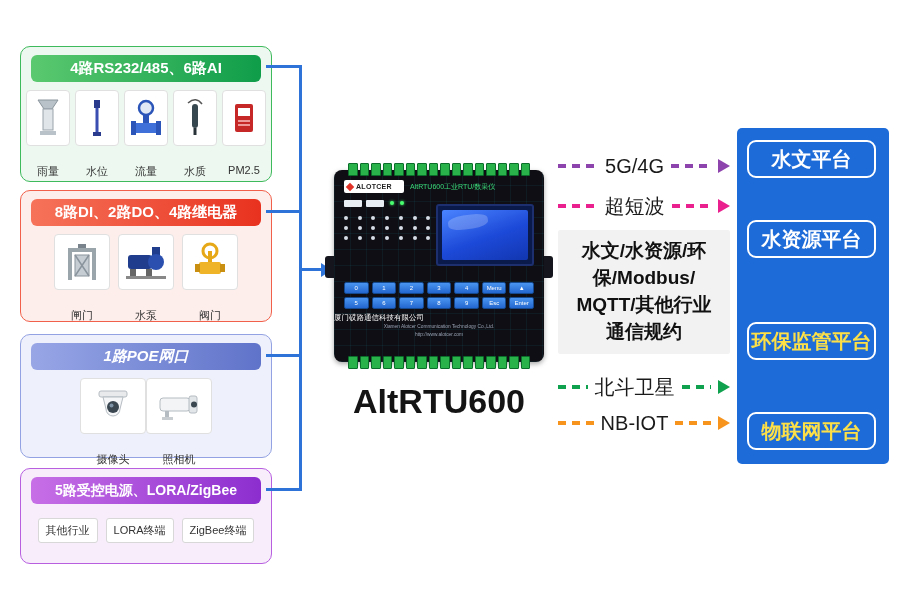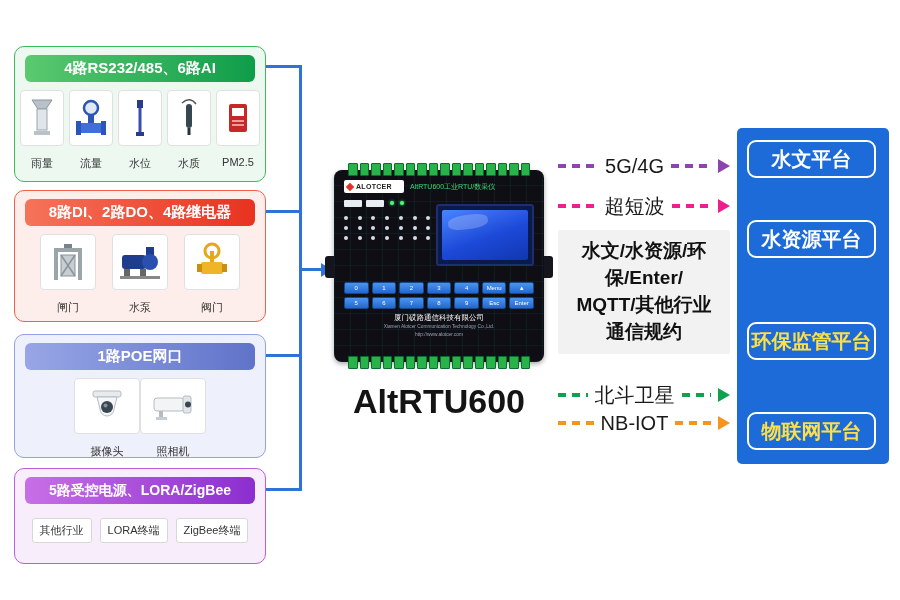--- a/index.html
+++ b/index.html
@@ -1,39 +1,39 @@
 <!DOCTYPE html>
 <html><head>
 <meta charset="utf-8">
 <style>
   * { margin:0; padding:0; box-sizing:border-box; }
   body { background:#ffffff; font-family:"Liberation Sans","DejaVu Sans",sans-serif; }
   .canvas { position:relative; width:900px; height:600px; background:#ffffff; overflow:hidden; }
 
   
-  .group { position:absolute; left:14px; width:252px; border-radius:10px; }
+  .group { position:absolute; left:20px; width:252px; border-radius:10px; }
   .g0 { top:46px;  height:136px; background:#edf9f0; border:1.5px solid #3eb95c; }
   .g1 { top:190px; height:132px; background:#fdeeeb; border:1.5px solid #f1604a; }
   .g2 { top:334px; height:124px; background:#eef1fb; border:1.5px solid #93a2e2; }
   .g3 { top:468px; height:96px;  background:#f7edfb; border:1.5px solid #b85fe0; }
   .group-header { margin:8px 10px 0; height:27px; border-radius:6px; color:#fff;
     font-size:15px; font-weight:bold; display:flex; align-items:center; justify-content:center; white-space:nowrap; }
   .g0 .group-header { background:linear-gradient(90deg,#5bc96f,#0f9d4a); }
   .g1 .group-header { background:linear-gradient(90deg,#f6735a,#e8321f); }
-  .g2 .group-header { background:linear-gradient(90deg,#98a6e6,#5f73c9); }
+  .g2 .group-header { background:linear-gradient(90deg,#98a6e6,#5f73c9);font-style:italic; }
   .g3 .group-header { background:linear-gradient(90deg,#c76fe6,#8c2ecf); font-size:14px;border-radius:6px; }
   .icon-row { display:flex; justify-content:center; align-items:flex-start; margin-top:8px; }
-  .g0 .icon-row { gap:5px; } .g1 .icon-row { gap:16px; } .g2 .icon-row { }
+  .g0 .icon-row { gap:5px; } .g1 .icon-row { gap:8px; } .g2 .icon-row { }
   .icon-card { display:flex; flex-direction:column; align-items:center; }
   .icon-box { background:#ffffff; border:1px solid #e0e0e0; border-radius:4px;
     display:flex; align-items:center; justify-content:center; }
   .g0 .icon-box { width:44px; height:56px; }
   .g1 .icon-box { width:56px; height:56px; }
   .g2 .icon-box { width:66px; height:56px; }
-  .icon-label { margin-top:10px; font-size:11px; color:#333; text-align:center; white-space:nowrap; }
+  .icon-label { margin-top:18px; font-size:11px; color:#333; text-align:center; white-space:nowrap; }
   .chip-row { display:flex; justify-content:center; gap:8px; margin-top:14px; }
   .chip { background:#fff; border:1px solid #d8d8d8; border-radius:3px; padding:4px 7px;
     font-size:11px; color:#333; white-space:nowrap; }
 
   
   .blue-line { position:absolute; background:#2e74d8; }
   .arrow-right-blue { position:absolute; width:0; height:0;
     border-top:7px solid transparent; border-bottom:7px solid transparent; border-left:11px solid #2e74d8; }
 
   
@@ -65,21 +65,21 @@
     border:2px solid #1d2f6e; border-radius:3px; }
   .lcd-screen { position:absolute; inset:4px; border-radius:2px;
     background:linear-gradient(160deg,#4a84ff 0%, #1c49d8 55%, #1236b0 100%); }
   .lcd-glare { position:absolute; left:6px; top:5px; width:40px; height:14px;
     background:rgba(255,255,255,.22); border-radius:40%; transform:rotate(-8deg); }
   .keypad { position:absolute; left:10px; top:112px; width:190px; display:grid;
     grid-template-columns:repeat(7,1fr); gap:3px; }
   .key { height:12px; background:linear-gradient(#4a95f0,#2367cf); border:1px solid #15498f;
     border-radius:2px; color:#fff; font-size:6px; display:flex; align-items:center; justify-content:center;
     overflow:hidden; white-space:nowrap; }
-  .dev-company { position:absolute; left:0; right:0; top:143px; text-align:center;
+  .dev-company { position:absolute; left:0; right:0; top:143px; 
     color:#fff; font-size:7.5px; }
   .dev-company-en { position:absolute; left:0; right:0; top:153px; text-align:center;
     color:#9aa4b5; font-size:6px; transform:scale(.8); }
   .dev-site { position:absolute; left:0; right:0; top:161px; text-align:center;
     color:#9aa4b5; font-size:6px; transform:scale(.8); }
   .device-caption { position:absolute; left:324px; top:380px; width:230px; text-align:center;
     color:#141414; font-weight:bold; line-height:1.25; }
   .caption-model { font-size:34px; }
   .caption-type  { font-size:21px; }
 
@@ -126,39 +126,39 @@
           <svg width="26" height="40" viewBox="0 0 26 40">
               <path d="M3 2h20l-6 9h-8z" fill="#b9c2c9" stroke="#8a949c"></path>
               <rect x="8" y="11" width="10" height="21" fill="#dfe5e9" stroke="#9aa4ab"></rect>
               <rect x="5" y="33" width="16" height="4" fill="#b9c2c9"></rect>
             </svg>
         </div>
         <div class="icon-label">雨量</div>
       </div>
       <div class="icon-card">
         <div class="icon-box">
+          <svg width="26" height="40" viewBox="0 0 26 40">
+              <rect x="10" y="2" width="6" height="8" fill="#2a3a8c"></rect>
+              <rect x="11.5" y="10" width="3" height="26" fill="#3a4db0"></rect>
+              <rect x="9" y="34" width="8" height="4" fill="#2a3a8c"></rect>
+            </svg>
+        </div>
+        <div class="icon-label">水位</div>
+      </div>
+      <div class="icon-card">
+        <div class="icon-box">
           <svg width="30" height="40" viewBox="0 0 30 40">
               <circle cx="15" cy="10" r="7" fill="#dfe8f4" stroke="#2b55b8" stroke-width="2.5"></circle>
               <rect x="12" y="16" width="6" height="9" fill="#2b55b8"></rect>
               <rect x="2" y="25" width="26" height="10" rx="2" fill="#3f6fd8"></rect>
               <rect x="0" y="23" width="5" height="14" fill="#2b55b8"></rect>
               <rect x="25" y="23" width="5" height="14" fill="#2b55b8"></rect>
             </svg>
         </div>
         <div class="icon-label">流量</div>
-      </div>
-      <div class="icon-card">
-        <div class="icon-box">
-          <svg width="26" height="40" viewBox="0 0 26 40">
-              <rect x="10" y="2" width="6" height="8" fill="#2a3a8c"></rect>
-              <rect x="11.5" y="10" width="3" height="26" fill="#3a4db0"></rect>
-              <rect x="9" y="34" width="8" height="4" fill="#2a3a8c"></rect>
-            </svg>
-        </div>
-        <div class="icon-label">水位</div>
       </div>
       <div class="icon-card">
         <div class="icon-box">
           <svg width="26" height="40" viewBox="0 0 26 40">
               <path d="M6 5 q8 -7 14 1" stroke="#555" fill="none" stroke-width="1.5"></path>
               <rect x="10" y="6" width="6" height="24" rx="3" fill="#37474f"></rect>
               <rect x="11.5" y="30" width="3" height="7" fill="#263238"></rect>
             </svg>
         </div>
         <div class="icon-label">水质</div>
@@ -381,26 +381,26 @@
   </div>
   <div class="link-row c-magenta" style="top:195px;">
     <div class="dash"></div>
     <span class="link-label">超短波</span>
     <div class="dash"></div>
     <div class="ahead"></div>
   </div>
 
   <div class="protocol-box">
     <div class="protocol-line">水文/水资源/环</div>
-    <div class="protocol-line">保/Enter/</div>
+    <div class="protocol-line">保/Modbus/</div>
     <div class="protocol-line">MQTT/其他行业</div>
     <div class="protocol-line">通信规约</div>
   </div>
 
-  <div class="link-row c-green" style="top:384px;">
+  <div class="link-row c-green" style="top:376px;">
     <div class="dash"></div>
     <span class="link-label">北斗卫星</span>
     <div class="dash"></div>
     <div class="ahead"></div>
   </div>
   <div class="link-row c-orange" style="top:412px;">
     <div class="dash"></div>
     <span class="link-label">NB-IOT</span>
     <div class="dash"></div>
     <div class="ahead"></div>

